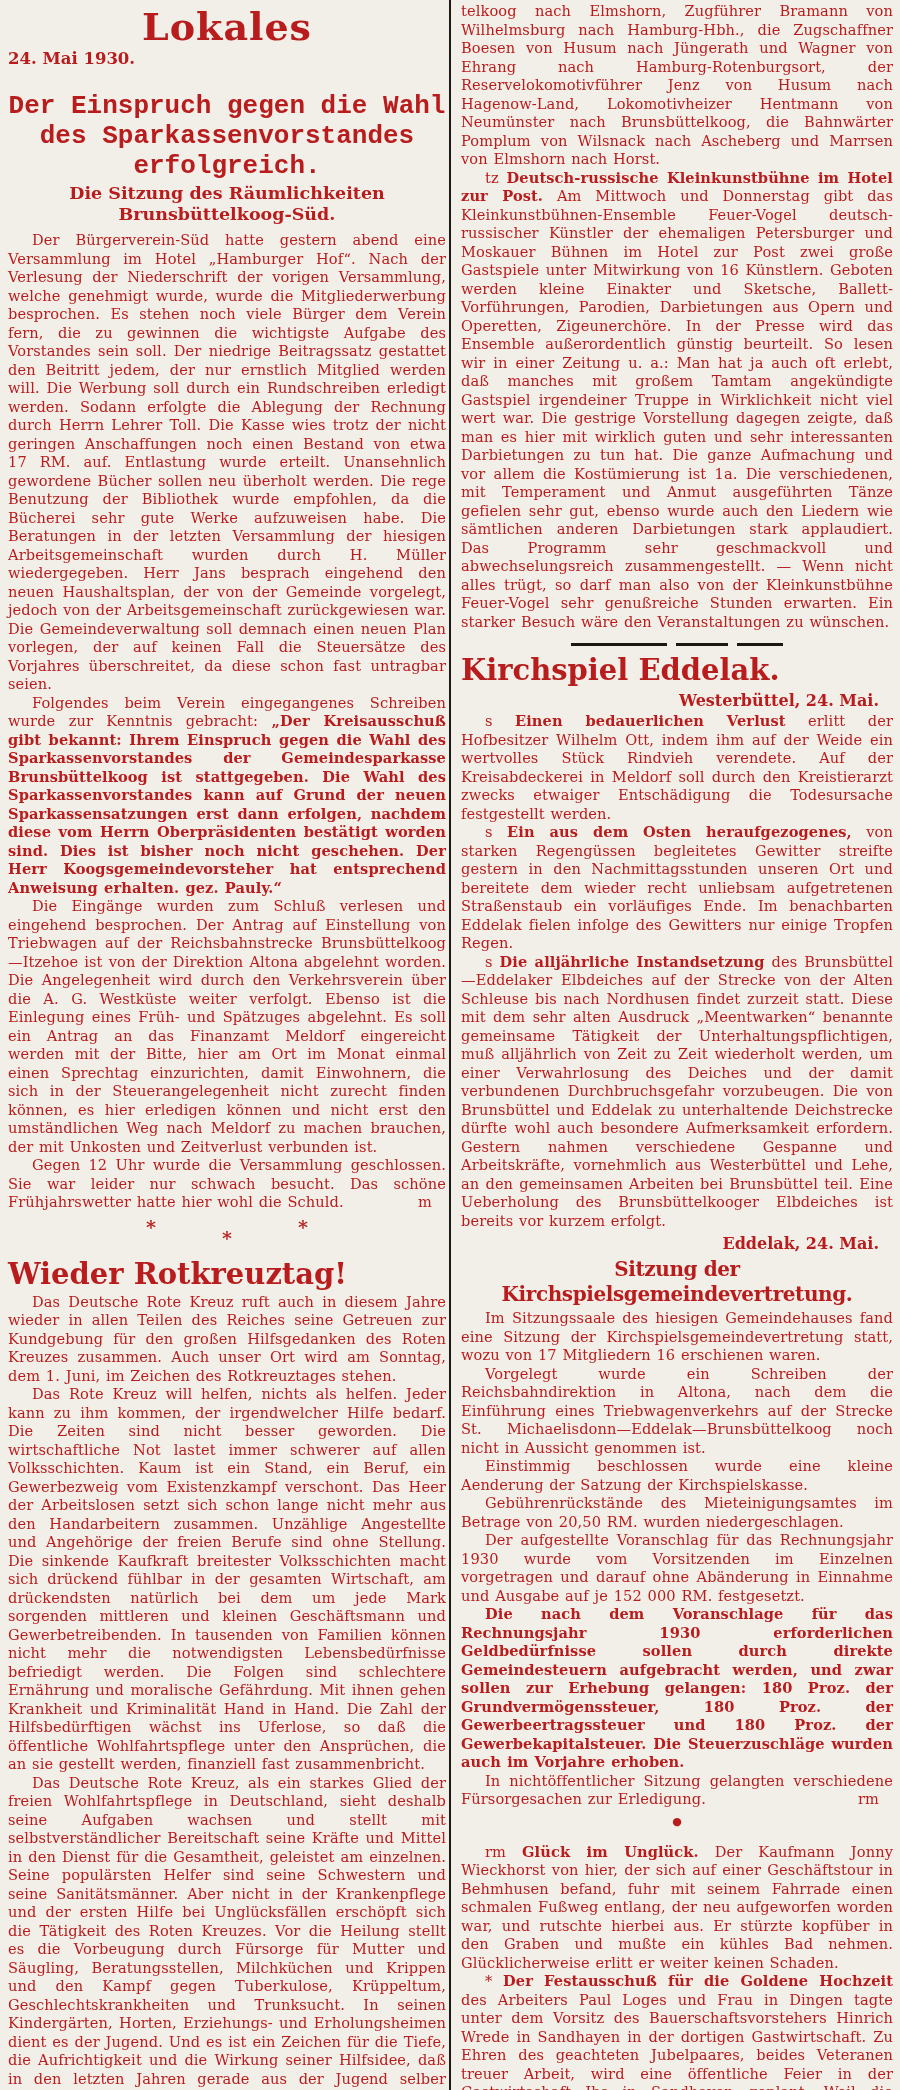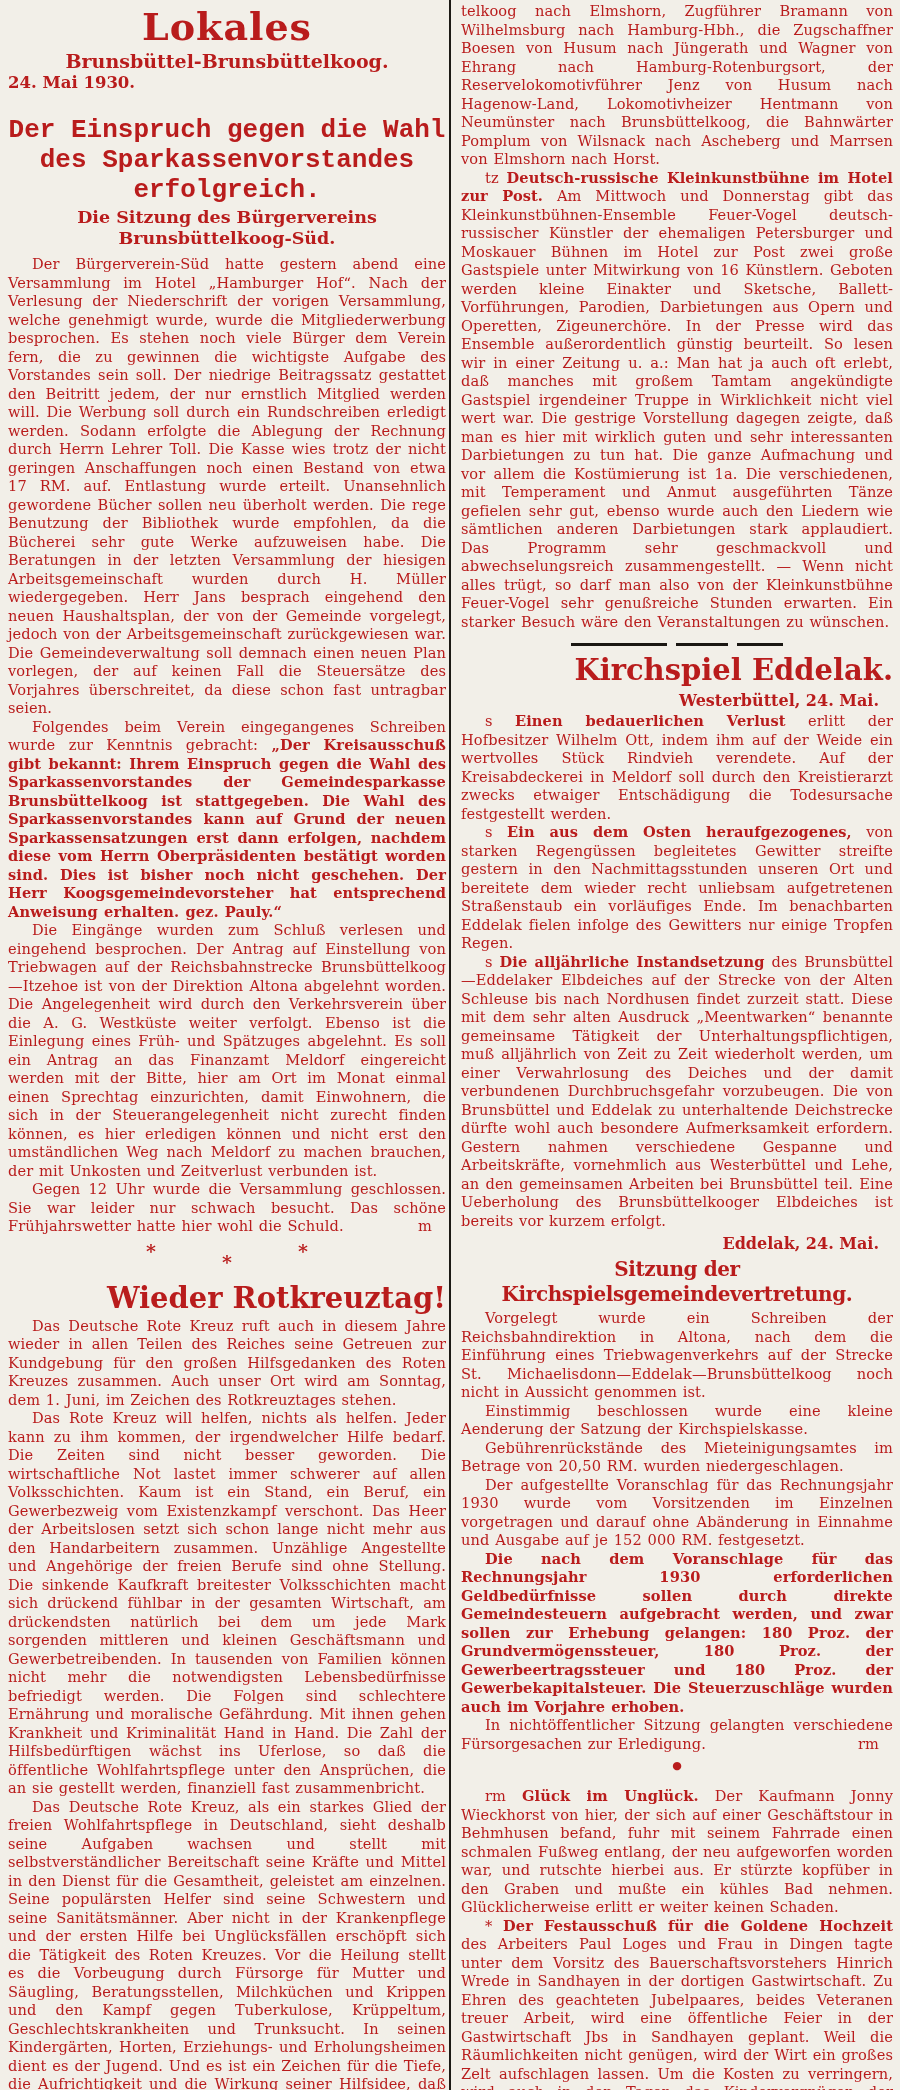--- a/index.html
+++ b/index.html
@@ -30,42 +30,41 @@
   .para.allbold{font-weight:bold;}
   .pfx{font-weight:normal;}
   .lead{font-weight:bold;}
   .sig{float:right;font-weight:normal;padding-right:14px;}
 
   .sec-title{margin:2px 0 0 0;font-size:38px;line-height:42px;font-weight:bold;text-align:center;letter-spacing:1px;}
   .sec-subtitle{margin:2px 0 0 0;font-size:19px;line-height:22px;font-weight:bold;text-align:center;}
   .sec-date{margin:1px 0 22px 0;font-size:16.5px;line-height:20px;font-weight:bold;text-align:left;}
 
   .hl-xl{margin:10px 0 2px 0;font-size:26px;line-height:30px;font-weight:bold;text-align:center;font-family:Liberation Mono, monospace;}
-  .hl-lg{margin:6px 0 2px 0;font-size:29px;line-height:33px;font-weight:bold;text-align:right;}
+  .hl-lg{margin:6px 0 2px 0;font-size:29px;line-height:33px;font-weight:bold;text-align:left;}
   .hl-md{margin:4px 0 2px 0;font-size:20px;line-height:25px;font-weight:bold;text-align:center;letter-spacing:-0.4px;}
   .subhead{margin:0 0 6px 0;font-size:17.5px;line-height:21px;font-weight:bold;text-align:center;}
   .dateline{margin:4px 0 2px 0;font-size:16px;line-height:19px;font-weight:bold;text-align:right;padding-right:14px;}
 
   .stars{display:flex;justify-content:center;gap:66px;height:36px;margin:4px 0 2px 0;font-size:19px;font-weight:bold;}
   .stars span:nth-child(2){transform:translateY(11px);}
   .star-single{text-align:center;height:26px;margin:6px 0 2px 0;font-size:11px;}
   .dashline{display:flex;justify-content:center;align-items:center;gap:9px;margin:12px 0 8px 0;}
   .dashline i{display:block;height:3px;background:#1b1712;}
   .dashline i.a{width:96px;}  .dashline i.b{width:52px;}  .dashline i.c{width:46px;}
 </style>
 </head>
 <body>
 
 <div id="page">
   <div id="col-left">
       <h1 class="sec-title">Lokales</h1>
-      <div class="sec-subtitle">Brunsbüttel-Brunsbüttelkoog.</div>
       <div class="sec-date">24. Mai 1930.</div>
       <h2 class="hl-xl">Der Einspruch gegen die Wahl des Sparkassenvorstandes erfolgreich.</h2>
-      <div class="subhead">Die Sitzung des Bürgervereins Brunsbüttelkoog-Süd.</div>
+      <div class="subhead">Die Sitzung des Räumlichkeiten Brunsbüttelkoog-Süd.</div>
       <p class="para"><span>Der Bürgerverein-Süd hatte gestern abend eine Versammlung im Hotel „Hamburger Hof“. Nach der Verlesung der Niederschrift der vorigen Versammlung, welche genehmigt wurde, wurde die Mitgliederwerbung besprochen. Es stehen noch viele Bürger dem Verein fern, die zu gewinnen die wichtigste Aufgabe des Vorstandes sein soll. Der niedrige Beitragssatz gestattet den Beitritt jedem, der nur ernstlich Mitglied werden will. Die Werbung soll durch ein Rundschreiben erledigt werden. Sodann erfolgte die Ablegung der Rechnung durch Herrn Lehrer Toll. Die Kasse wies trotz der nicht geringen Anschaffungen noch einen Bestand von etwa 17 RM. auf. Entlastung wurde erteilt. Unansehnlich gewordene Bücher sollen neu überholt werden. Die rege Benutzung der Bibliothek wurde empfohlen, da die Bücherei sehr gute Werke aufzuweisen habe. Die Beratungen in der letzten Versammlung der hiesigen Arbeitsgemeinschaft wurden durch H. Müller wiedergegeben. Herr Jans besprach eingehend den neuen Haushaltsplan, der von der Gemeinde vorgelegt, jedoch von der Arbeitsgemeinschaft zurückgewiesen war. Die Gemeindeverwaltung soll demnach einen neuen Plan vorlegen, der auf keinen Fall die Steuersätze des Vorjahres überschreitet, da diese schon fast untragbar seien.</span></p>
       <p class="para"><span>Folgendes beim Verein eingegangenes Schreiben wurde zur Kenntnis gebracht: </span><span class="lead">„Der Kreisausschuß gibt bekannt: Ihrem Einspruch gegen die Wahl des Sparkassenvorstandes der Gemeindesparkasse Brunsbüttelkoog ist stattgegeben. Die Wahl des Sparkassenvorstandes kann auf Grund der neuen Sparkassensatzungen erst dann erfolgen, nachdem diese vom Herrn Oberpräsidenten bestätigt worden sind. Dies ist bisher noch nicht geschehen. Der Herr Koogsgemeindevorsteher hat entsprechend Anweisung erhalten. gez. Pauly.“</span></p>
       <p class="para"><span>Die Eingänge wurden zum Schluß verlesen und eingehend besprochen. Der Antrag auf Einstellung von Triebwagen auf der Reichsbahnstrecke Brunsbüttelkoog—Itzehoe ist von der Direktion Altona abgelehnt worden. Die Angelegenheit wird durch den Verkehrsverein über die A. G. Westküste weiter verfolgt. Ebenso ist die Einlegung eines Früh- und Spätzuges abgelehnt. Es soll ein Antrag an das Finanzamt Meldorf eingereicht werden mit der Bitte, hier am Ort im Monat einmal einen Sprechtag einzurichten, damit Einwohnern, die sich in der Steuerangelegenheit nicht zurecht finden können, es hier erledigen können und nicht erst den umständlichen Weg nach Meldorf zu machen brauchen, der mit Unkosten und Zeitverlust verbunden ist.</span></p>
       <p class="para"><span>Gegen 12 Uhr wurde die Versammlung geschlossen. Sie war leider nur schwach besucht. Das schöne Frühjahrswetter hatte hier wohl die Schuld.</span><span class="sig">m</span></p>
       <div class="stars">
         <span>*</span>
         <span>*</span>
         <span>*</span>
       </div>
       <h2 class="hl-lg">Wieder Rotkreuztag!</h2>
@@ -82,20 +81,21 @@
         <i class="b"></i>
         <i class="c"></i>
       </div>
       <h2 class="hl-lg">Kirchspiel Eddelak.</h2>
       <div class="dateline">Westerbüttel, 24. Mai.</div>
       <p class="para"><span class="pfx">s </span><span class="lead">Einen bedauerlichen Verlust</span><span> erlitt der Hofbesitzer Wilhelm Ott, indem ihm auf der Weide ein wertvolles Stück Rindvieh verendete. Auf der Kreisabdeckerei in Meldorf soll durch den Kreistierarzt zwecks etwaiger Entschädigung die Todesursache festgestellt werden.</span></p>
       <p class="para"><span class="pfx">s </span><span class="lead">Ein aus dem Osten heraufgezogenes,</span><span> von starken Regengüssen begleitetes Gewitter streifte gestern in den Nachmittagsstunden unseren Ort und bereitete dem wieder recht unliebsam aufgetretenen Straßenstaub ein vorläufiges Ende. Im benachbarten Eddelak fielen infolge des Gewitters nur einige Tropfen Regen.</span></p>
       <p class="para"><span class="pfx">s </span><span class="lead">Die alljährliche Instandsetzung</span><span> des Brunsbüttel—Eddelaker Elbdeiches auf der Strecke von der Alten Schleuse bis nach Nordhusen findet zurzeit statt. Diese mit dem sehr alten Ausdruck „Meentwarken“ benannte gemeinsame Tätigkeit der Unterhaltungspflichtigen, muß alljährlich von Zeit zu Zeit wiederholt werden, um einer Verwahrlosung des Deiches und der damit verbundenen Durchbruchsgefahr vorzubeugen. Die von Brunsbüttel und Eddelak zu unterhaltende Deichstrecke dürfte wohl auch besondere Aufmerksamkeit erfordern. Gestern nahmen verschiedene Gespanne und Arbeitskräfte, vornehmlich aus Westerbüttel und Lehe, an den gemeinsamen Arbeiten bei Brunsbüttel teil. Eine Ueberholung des Brunsbüttelkooger Elbdeiches ist bereits vor kurzem erfolgt.</span></p>
       <div class="dateline">Eddelak, 24. Mai.</div>
       <h2 class="hl-md">Sitzung der Kirchspielsgemeindevertretung.</h2>
+      <p class="para"><span>Im Sitzungssaale des hiesigen Gemeindehauses fand eine Sitzung der Kirchspielsgemeindevertretung statt, wozu von 17 Mitgliedern 16 erschienen waren.</span></p>
       <p class="para"><span>Vorgelegt wurde ein Schreiben der Reichsbahndirektion in Altona, nach dem die Einführung eines Triebwagenverkehrs auf der Strecke St. Michaelisdonn—Eddelak—Brunsbüttelkoog noch nicht in Aussicht genommen ist.</span></p>
       <p class="para"><span>Einstimmig beschlossen wurde eine kleine Aenderung der Satzung der Kirchspielskasse.</span></p>
       <p class="para"><span>Gebührenrückstände des Mieteinigungsamtes im Betrage von 20,50 RM. wurden niedergeschlagen.</span></p>
       <p class="para"><span>Der aufgestellte Voranschlag für das Rechnungsjahr 1930 wurde vom Vorsitzenden im Einzelnen vorgetragen und darauf ohne Abänderung in Einnahme und Ausgabe auf je 152 000 RM. festgesetzt.</span></p>
       <p class="para allbold"><span>Die nach dem Voranschlage für das Rechnungsjahr 1930 erforderlichen Geldbedürfnisse sollen durch direkte Gemeindesteuern aufgebracht werden, und zwar sollen zur Erhebung gelangen: 180 Proz. der Grundvermögenssteuer, 180 Proz. der Gewerbeertragssteuer und 180 Proz. der Gewerbekapitalsteuer. Die Steuerzuschläge wurden auch im Vorjahre erhoben.</span></p>
       <p class="para"><span>In nichtöffentlicher Sitzung gelangten verschiedene Fürsorgesachen zur Erledigung.</span><span class="sig">rm</span></p>
       <div class="star-single"><span>●</span></div>
       <p class="para"><span class="pfx">rm </span><span class="lead">Glück im Unglück.</span><span> Der Kaufmann Jonny Wieckhorst von hier, der sich auf einer Geschäftstour in Behmhusen befand, fuhr mit seinem Fahrrade einen schmalen Fußweg entlang, der neu aufgeworfen worden war, und rutschte hierbei aus. Er stürzte kopfüber in den Graben und mußte ein kühles Bad nehmen. Glücklicherweise erlitt er weiter keinen Schaden.</span></p>
       <p class="para"><span class="pfx">* </span><span class="lead">Der Festausschuß für die Goldene Hochzeit</span><span> des Arbeiters Paul Loges und Frau in Dingen tagte unter dem Vorsitz des Bauerschaftsvorstehers Hinrich Wrede in Sandhayen in der dortigen Gastwirtschaft. Zu Ehren des geachteten Jubelpaares, beides Veteranen treuer Arbeit, wird eine öffentliche Feier in der Gastwirtschaft Jbs in Sandhayen geplant. Weil die Räumlichkeiten nicht genügen, wird der Wirt ein großes Zelt aufschlagen lassen. Um die Kosten zu verringern, wird auch in den Tagen das Kindervergnügen der Schule Sandhayen und ein Ringreiten im Zelte veranstaltet werden. Die Goldene Hochzeit findet am 20. Juni statt. Vorgesehen sind Einholung des Jubelpaares, gemeinsame Kaffeetafel, Ansprachen, Vorträge, Gesangsdarbietungen, Theateraufführung und Kränzchen.</span></p>
     </div>

